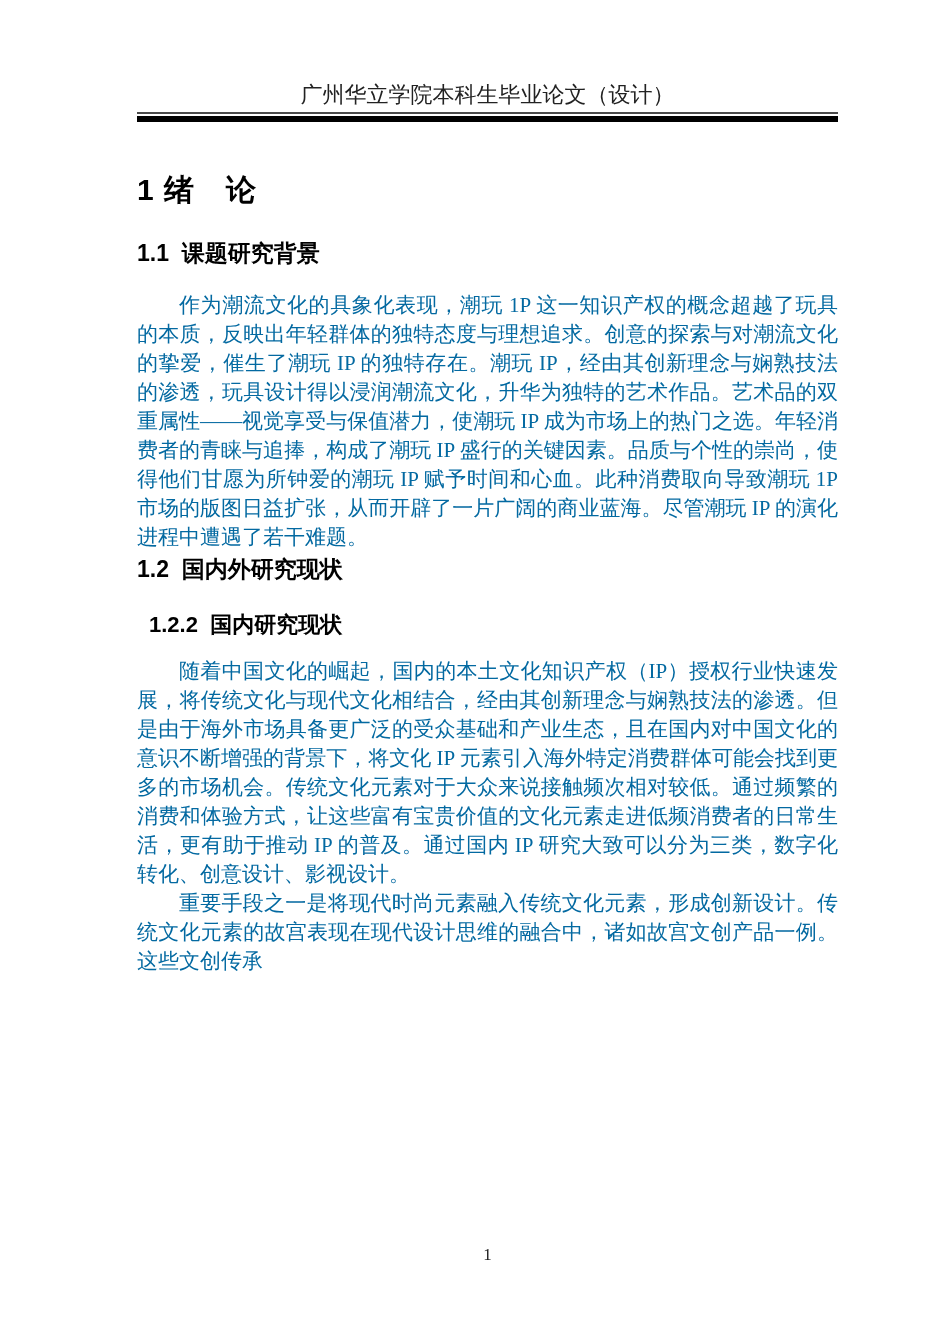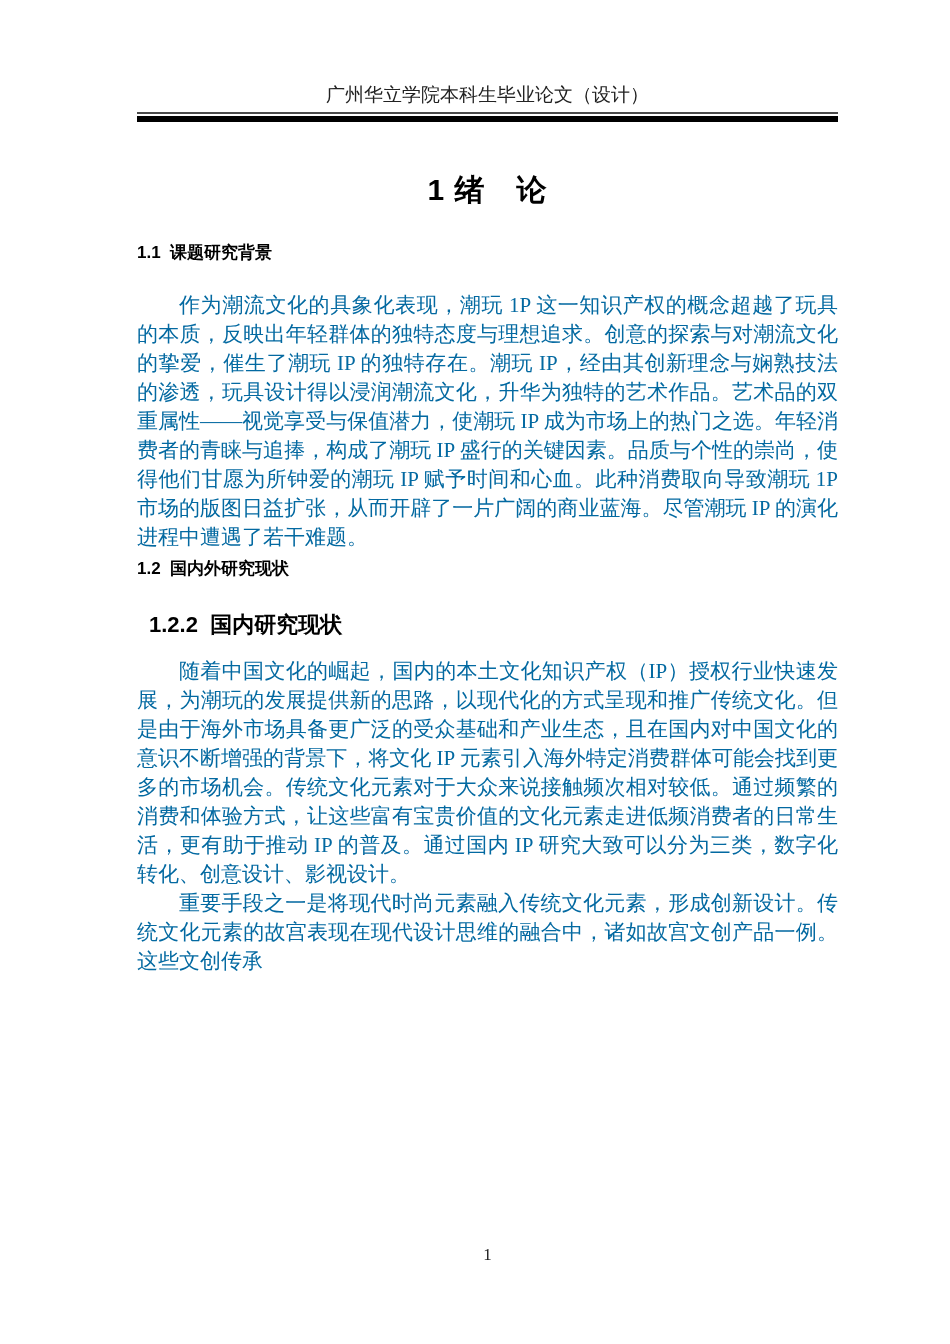--- a/index.html
+++ b/index.html
@@ -14,21 +14,21 @@
     background: #ffffff;
     box-sizing: border-box;
     padding: 0 112px 0 137px;
     color: #121212;
     font-family: "Liberation Serif", "DejaVu Serif", serif;
     overflow: hidden;
   }
   .header-text {
     padding-top: 84px;
     text-align: center;
-    font-size: 19px;
+    font-size: 22px;
     line-height: 22px;
     color: #222;
   }
   .header-rule {
     margin-top: 6px;
   }
   .rule-thin {
     height: 2px;
     background: #4a4a4a;
   }
@@ -42,27 +42,26 @@
   }
   h1.chapter {
     margin: 49px 0 0 0;
     font-family: "Liberation Sans", "DejaVu Sans", sans-serif;
     font-weight: 700;
     font-size: 30px;
     line-height: 37px;
     color: #000;
     white-space: pre-wrap;
     letter-spacing: 1px;
-    text-align: center;
   }
   h2.section {
     margin: 31px 0 0 0;
     font-family: "Liberation Sans", "DejaVu Sans", sans-serif;
     font-weight: 700;
-    font-size: 17px;
+    font-size: 23px;
     line-height: 28px;
     color: #000;
     white-space: pre-wrap;
   }
   h2.section-second {
     margin-top: 3px;
   }
   h3.subsection {
     margin: 28px 0 0 12px;
     font-family: "Liberation Sans", "DejaVu Sans", sans-serif;
@@ -115,20 +114,20 @@
   <h2 class="section">1.1  课题研究背景</h2>
 
   <p class="body-para first-after-heading">作为潮流文化的具象化表现，潮玩 1P 这一知识产权的概念超越了玩具的本质，反映出年轻群体的独特态度与理想追求。创意的探索与对潮流文化的挚爱，催生了潮玩 IP 的独特存在。潮玩 IP，经由其创新理念与娴熟技法的渗透，玩具设计得以浸润潮流文化，升华为独特的艺术作品。艺术品的双重属性——视觉享受与保值潜力，使潮玩 IP 成为市场上的热门之选。年轻消费者的青睐与追捧，构成了潮玩 IP 盛行的关键因素。品质与个性的崇尚，使得他们甘愿为所钟爱的潮玩 IP 赋予时间和心血。此种消费取向导致潮玩 1P 市场的版图日益扩张，从而开辟了一片广阔的商业蓝海。尽管潮玩 IP 的演化进程中遭遇了若干难题。</p>
 
 
 
   <h2 class="section section-second">1.2  国内外研究现状</h2>
 
   <h3 class="subsection">1.2.2  国内研究现状</h3>
 
-  <p class="body-para after-subsection">随着中国文化的崛起，国内的本土文化知识产权（IP）授权行业快速发展，为潮玩的发展提供新的思路，以现代化的方式呈现和推广传统文化。但是由于海外市场具备更广泛的受众基础和产业生态，且在国内对中国文化的意识不断增强的背景下，将文化 IP 元素引入海外特定消费群体可能会找到更多的市场机会。传统文化元素对于大众来说接触频次相对较低。通过频繁的消费和体验方式，让这些富有宝贵价值的文化元素走进低频消费者的日常生活，更有助于推动 IP 的普及。通过国内 IP 研究大致可以分为三类，数字化转化、创意设计、影视设计。</p>
+  <p class="body-para after-subsection">随着中国文化的崛起，国内的本土文化知识产权（IP）授权行业快速发展，将传统文化与现代文化相结合，经由其创新理念与娴熟技法的渗透。但是由于海外市场具备更广泛的受众基础和产业生态，且在国内对中国文化的意识不断增强的背景下，将文化 IP 元素引入海外特定消费群体可能会找到更多的市场机会。传统文化元素对于大众来说接触频次相对较低。通过频繁的消费和体验方式，让这些富有宝贵价值的文化元素走进低频消费者的日常生活，更有助于推动 IP 的普及。通过国内 IP 研究大致可以分为三类，数字化转化、创意设计、影视设计。</p>
 
 
   <p class="body-para">重要手段之一是将现代时尚元素融入传统文化元素，形成创新设计。传统文化元素的故宫表现在现代设计思维的融合中，诸如故宫文创产品一例。这些文创传承</p>
 
   <div class="page-footer">1</div>
 
 </div>
 
 </body></html>

